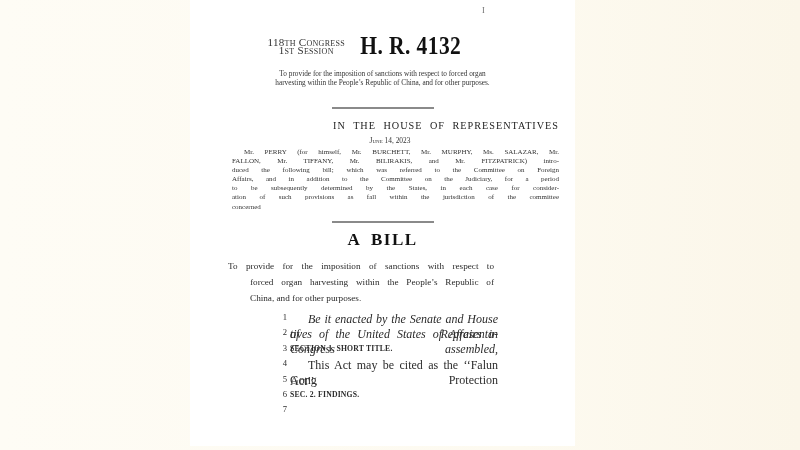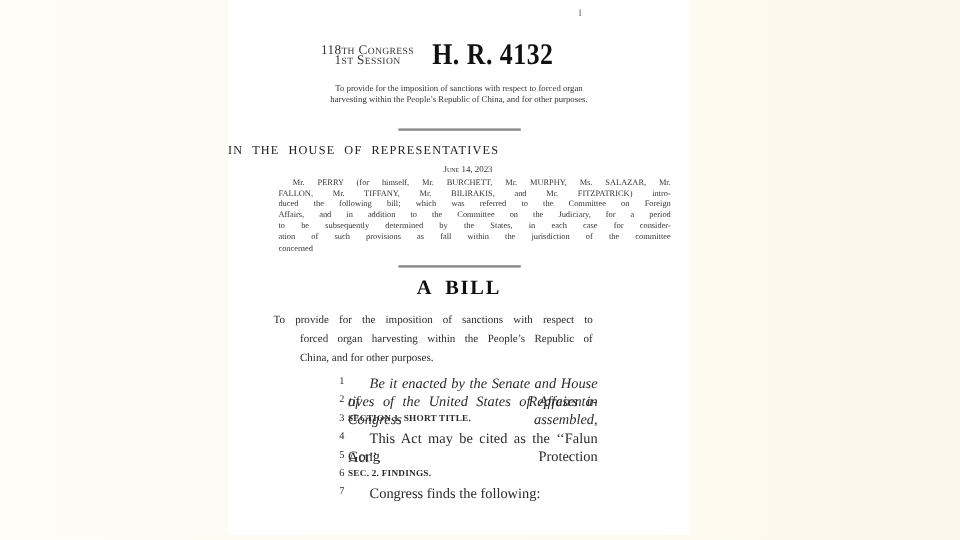--- a/index.html
+++ b/index.html
@@ -36,21 +36,21 @@
     text-align:center;font-size:7.3px;line-height:9px;color:#333;
   }
   .rule{
     position:absolute;left:0;right:0;margin:0 auto;
     width:102px;height:1.5px;background:#8a8a8a;
   }
   .rule-1{top:107px;}
   .rule-2{top:221px;}
   .house-heading{
     position:absolute;top:120px;left:0;right:16px;
-    text-align:left;font-size:10.2px;letter-spacing:1px;word-spacing:4px;color:#222;
+    text-align:right;font-size:10.2px;letter-spacing:1px;word-spacing:4px;color:#222;
   }
   .date-line{
     position:absolute;top:136px;left:15px;right:0;
     text-align:center;font-variant:small-caps;font-size:7.4px;color:#333;
   }
   .sponsor{
     position:absolute;top:148px;left:28px;width:341px;
     font-size:7px;line-height:9.1px;color:#333;
   }
   .sponsor .s-line{text-align:justify;text-align-last:justify;padding-left:26px;}
@@ -148,17 +148,16 @@
     <div class="body-line">
       <span class="num">5</span>
       <span class="txt">Act’’.</span>
     </div>
     <div class="body-line">
       <span class="num">6</span>
       <span class="txt hd">SEC. 2. FINDINGS.</span>
     </div>
     <div class="body-line">
       <span class="num">7</span>
-      <span class="txt ind">Congress finds the following:</span>
     </div>
   </div>
 
 </div>
 
 </body></html>

